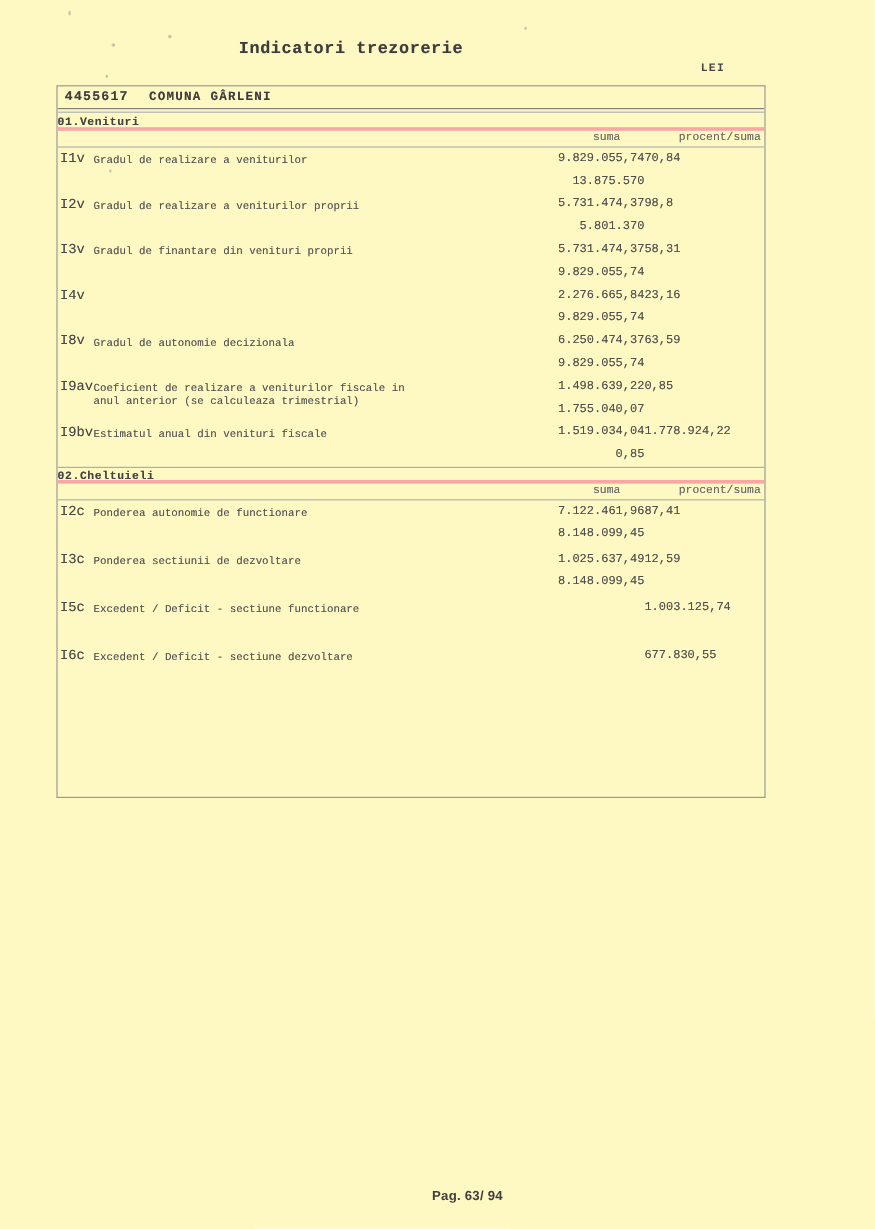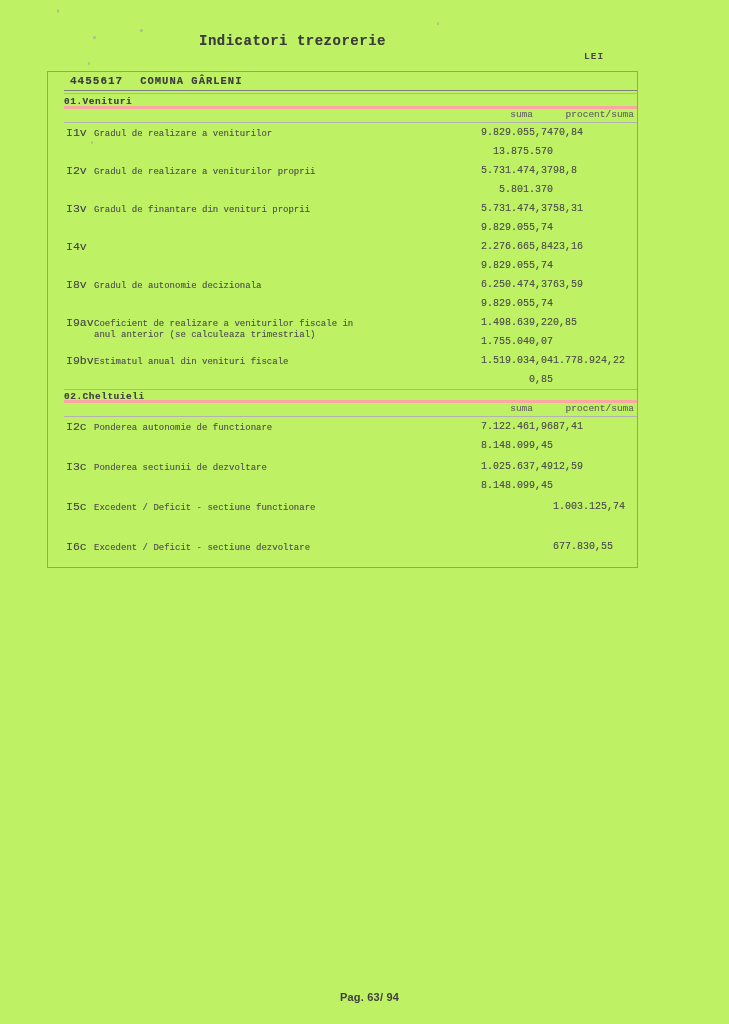--- a/index.html
+++ b/index.html
@@ -4,43 +4,42 @@
 <style>
   * { margin:0; padding:0; box-sizing:border-box; }
   html,body { width:729px; height:1024px; }
   body {
     background:#fcfcfa;
     font-family:"Liberation Mono","DejaVu Sans Mono",monospace;
     color:#4d4d4d;
     position:relative;
     overflow:hidden;
   }
-  .page { position:absolute; inset:0; background:#bef264; }
+  .page { position:absolute; inset:0; background:#fef9c3; }
 
   
   .speck { position:absolute; background:#9b9b9b; border-radius:50%; opacity:.55; }
 
   .doc-title {
     position:absolute; left:199px; top:33px;
     font-size:14px; font-weight:bold; color:#3c3c3c;
     letter-spacing:0.5px; white-space:pre;
     text-shadow:0 0 .6px rgba(60,60,60,.5);
   }
   .currency {
     position:absolute; left:584px; top:51px;
     font-size:9.5px; font-weight:bold; color:#474747; letter-spacing:1px;
   }
 
   .table {
     position:absolute; left:47px; top:71px;
-    width:591px; height:497px;
+    width:591px; height:594px;
     border:1px solid #9a9a9a;
     overflow:hidden;
     text-shadow:0 0 .5px rgba(70,70,70,.45);
-    padding-left:16px;
   }
 
   .company-row {
     height:19px; border-bottom:1px solid #808080;
     display:flex; align-items:center;
     font-weight:bold; color:#3d3d3d; font-size:10.5px;
   }
   .company-code { margin-left:6px; font-size:11px; letter-spacing:1px; }
   .company-name { margin-left:17px; letter-spacing:1px; }
 
@@ -70,21 +69,21 @@
   }
   .c-desc { width:359px; font-size:9px; color:#545454; }
   .c-desc .ln { line-height:12px; height:19px; padding-top:2px; }
   .c-desc .ln2 { margin-top:-8px; }
   .c-suma { width:100px; text-align:right; font-size:10px; color:#4f4f4f; }
   .c-suma .ln { height:19px; padding-top:1px; }
   .c-proc { flex:1; text-align:left; padding-right:2px; font-size:10px; color:#4f4f4f; }
   .c-proc .ln { height:19px; padding-top:1px; }
 
   .footer-page {
-    position:absolute; left:340px; top:991px;
+    position:absolute; left:360px; top:991px;
     font-family:"Liberation Sans","DejaVu Sans",sans-serif;
     font-size:11px; font-weight:bold; color:#3f3f3f; letter-spacing:0.2px;
   }
 </style>
 </head>
 <body>
 
 <div class="page">
 
   <div class="speck" style="left:57px;top:9px;width:2px;height:4px;"></div>

